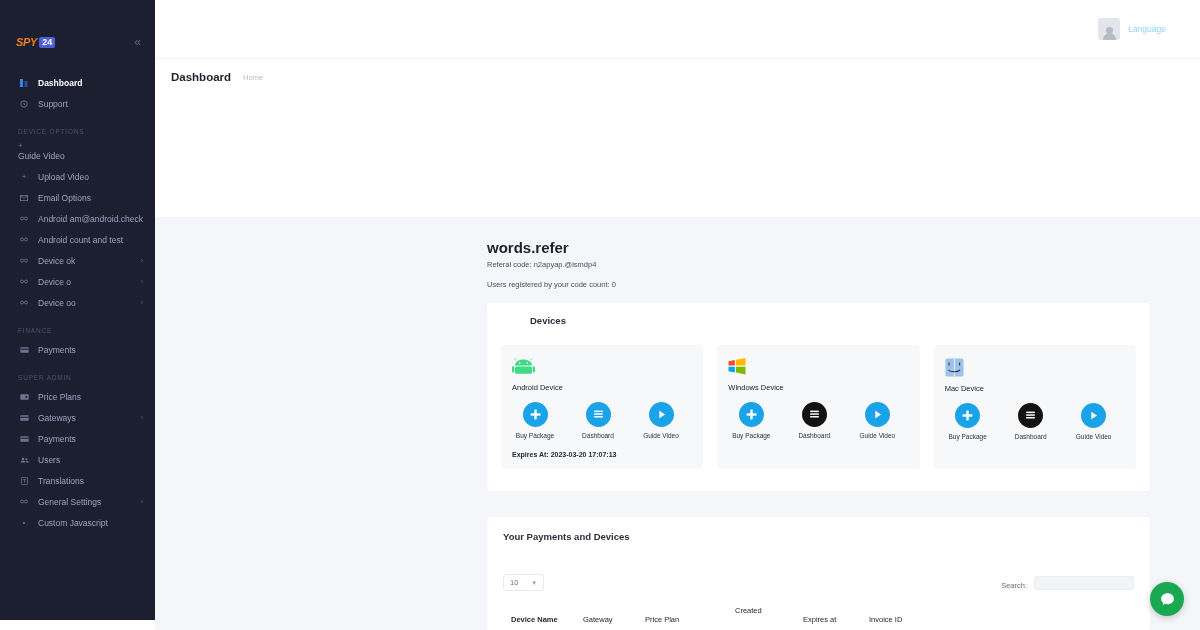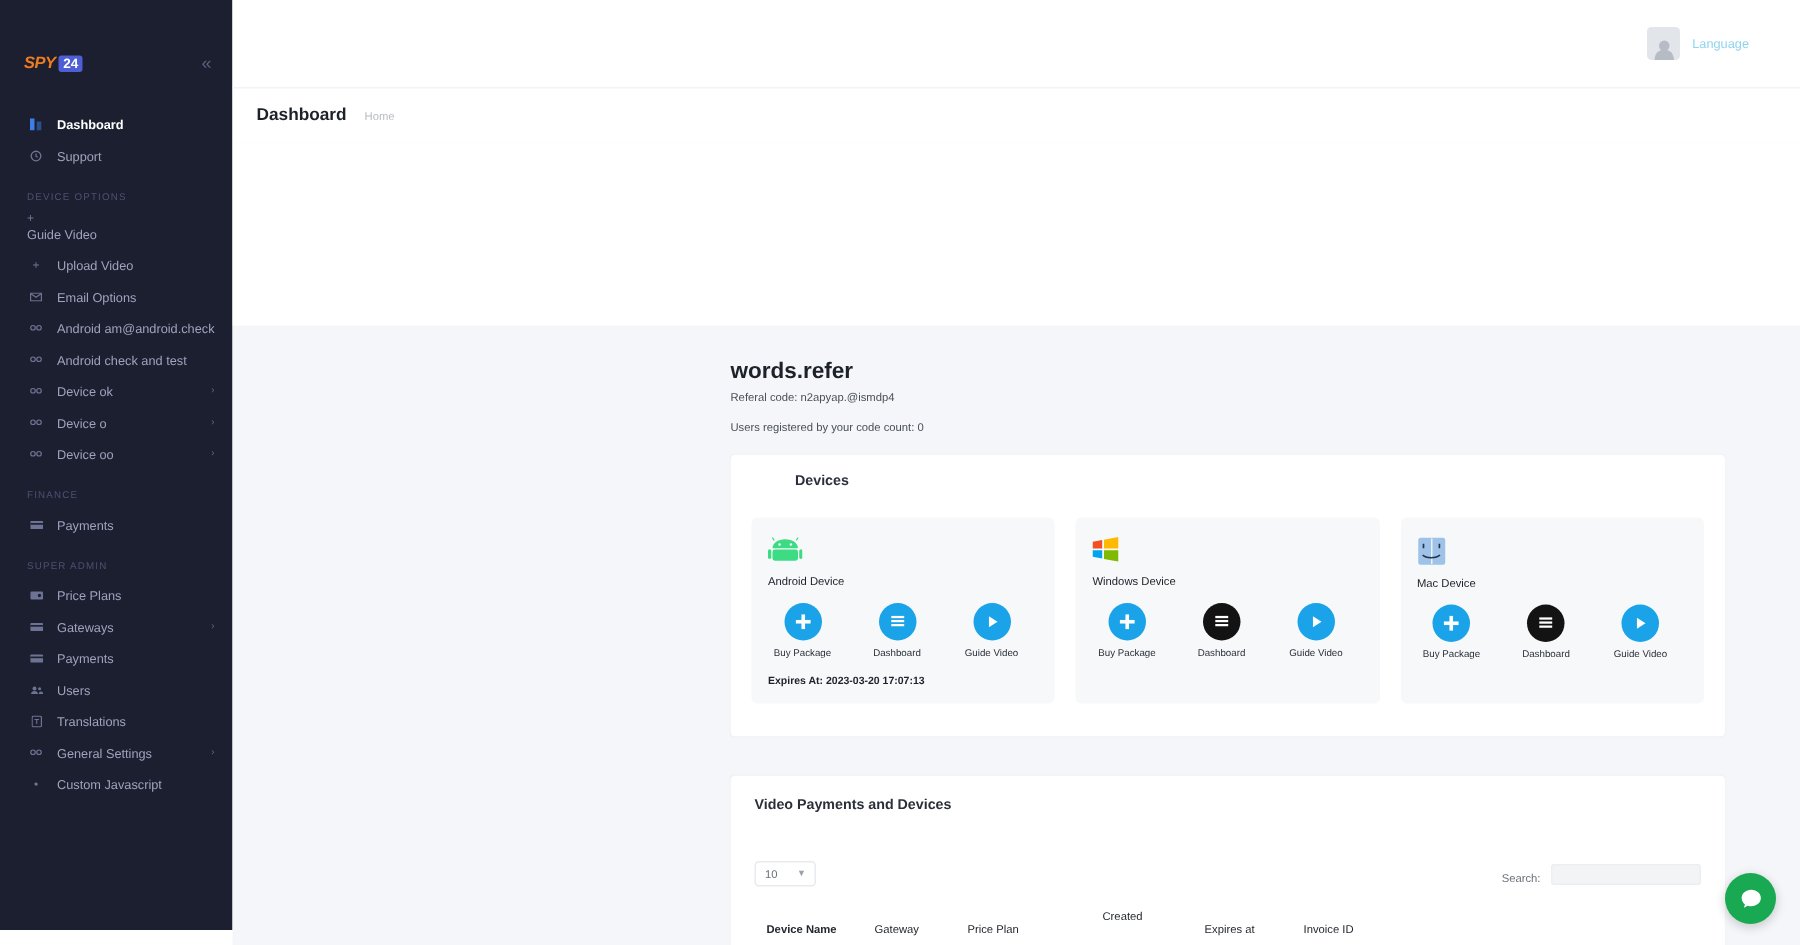--- a/index.html
+++ b/index.html
@@ -230,21 +230,21 @@
         </span>
         <span>Android am@android.check</span>
       </div>
       <div class="nav-item">
         <span class="ico">
           <svg width="8" height="7" viewBox="0 0 8 7">
               <circle cx="2" cy="3.5" r="1.5" fill="none" stroke="#6e7393" stroke-width="0.8"></circle>
               <circle cx="6" cy="3.5" r="1.5" fill="none" stroke="#6e7393" stroke-width="0.8"></circle>
             </svg>
         </span>
-        <span>Android check and test</span>
+        <span>Android count and test</span>
       </div>
       <div class="nav-item">
         <span class="ico">
           <svg width="8" height="7" viewBox="0 0 8 7">
               <circle cx="2" cy="3.5" r="1.5" fill="none" stroke="#6e7393" stroke-width="0.8"></circle>
               <circle cx="6" cy="3.5" r="1.5" fill="none" stroke="#6e7393" stroke-width="0.8"></circle>
             </svg>
         </span>
         <span>Device ok</span>
         <span class="chev">›</span>
@@ -507,21 +507,21 @@
                 <div class="action-label">Guide Video</div>
               </div>
             </div>
             <div class="expires"></div>
           </div>
 
         </div>
       </section>
 
       <section class="card card-payments">
-        <div class="pay-title">Video Payments and Devices</div>
+        <div class="pay-title">Your Payments and Devices</div>
 
         <div class="table-controls">
           <div class="len-select">
             <span>10</span>
             <span class="caret">▼</span>
           </div>
           <div class="search-wrap">
             <span class="search-label">Search:</span>
             <input class="search-input" type="text" value="" style="">
           </div>

